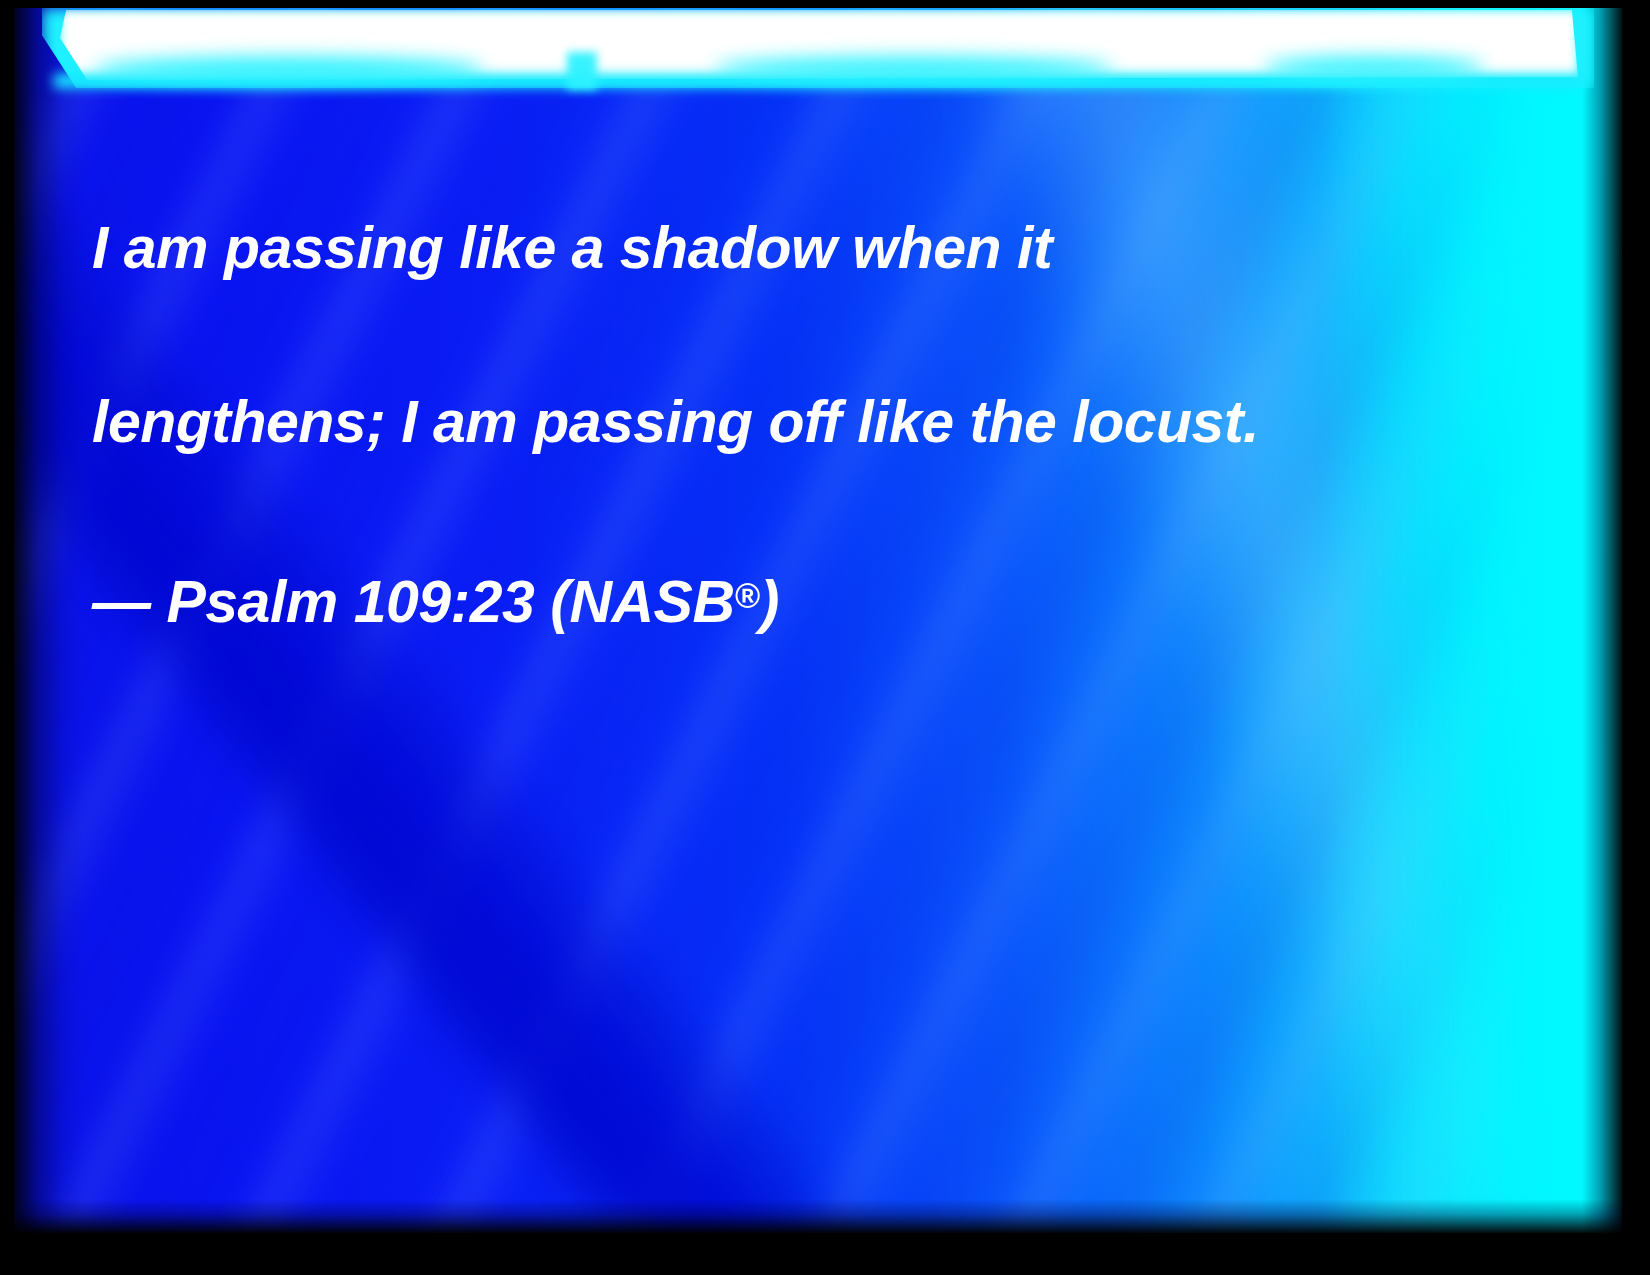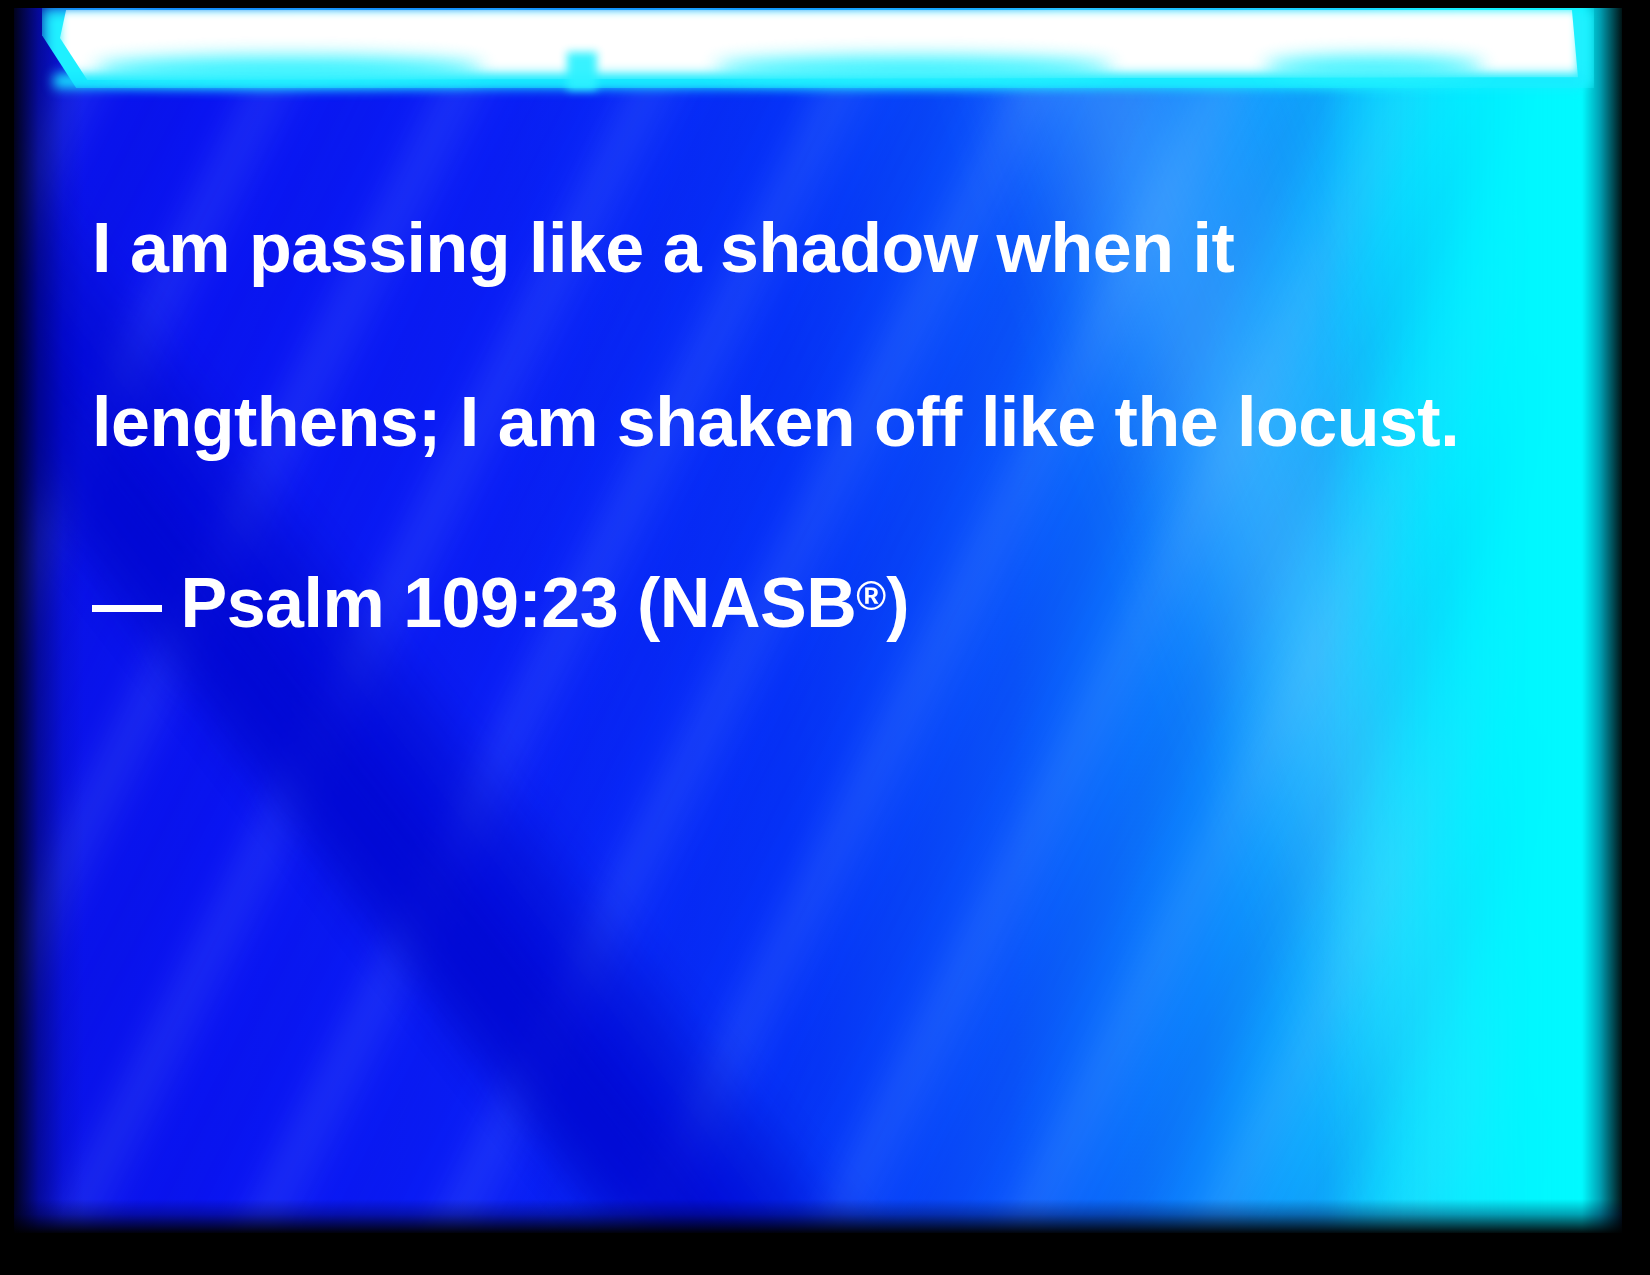--- a/index.html
+++ b/index.html
@@ -254,24 +254,25 @@
 
   
   .verse {
     position: absolute;
     left: 92px;
     top: 118px;
     width: 1400px;
     color: #ffffff;
     font-family: "Liberation Sans Narrow", "Liberation Sans", sans-serif;
     font-weight: bold;
-    font-size: 70px;
+    font-size: 59px;
     line-height: 87px;
     letter-spacing: -0.5px;
     white-space: pre-line;
+    font-style: italic;
   }
   .verse-line { display: block; }
   .verse-line.attrib {
     text-align: left;
     padding-right: 18px;
   }
   .reg {
     font-size: 0.58em;
     vertical-align: 0.42em;
     letter-spacing: 0;
@@ -299,21 +300,21 @@
     <div class="toplight-white"></div>
     <div class="toplight-bottomedge"></div>
     <div class="toplight-inner-a"></div>
     <div class="toplight-inner-b"></div>
     <div class="toplight-inner-c"></div>
     <div class="toplight-notch"></div>
   </div>
 
   <div class="verse">
     <span class="verse-line">I am passing like a shadow when it</span>
-    <span class="verse-line">lengthens; I am shaken off like the locust.</span>
+    <span class="verse-line">lengthens; I am passing off like the locust.</span>
     <span class="verse-line attrib"><span>—</span><span> </span><span>Psalm 109:23</span><span> </span><span>(NASB</span><span class="reg">®</span><span>)</span></span>
   </div>
 
   <div class="frame">
     <div class="frame-top"></div>
     <div class="frame-left"></div>
     <div class="frame-right"></div>
     <div class="frame-bottom"></div>
   </div>
 

